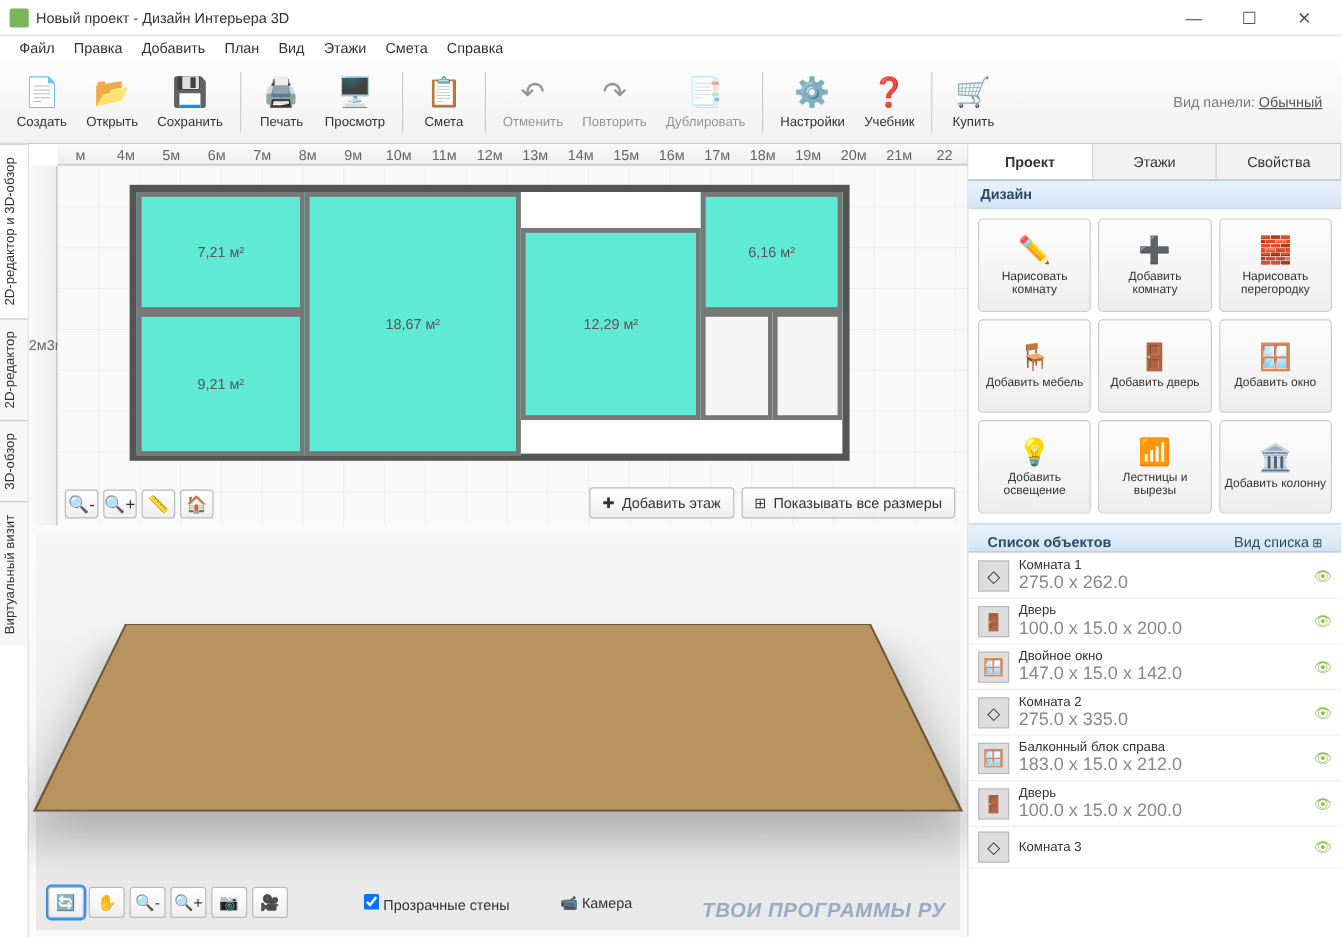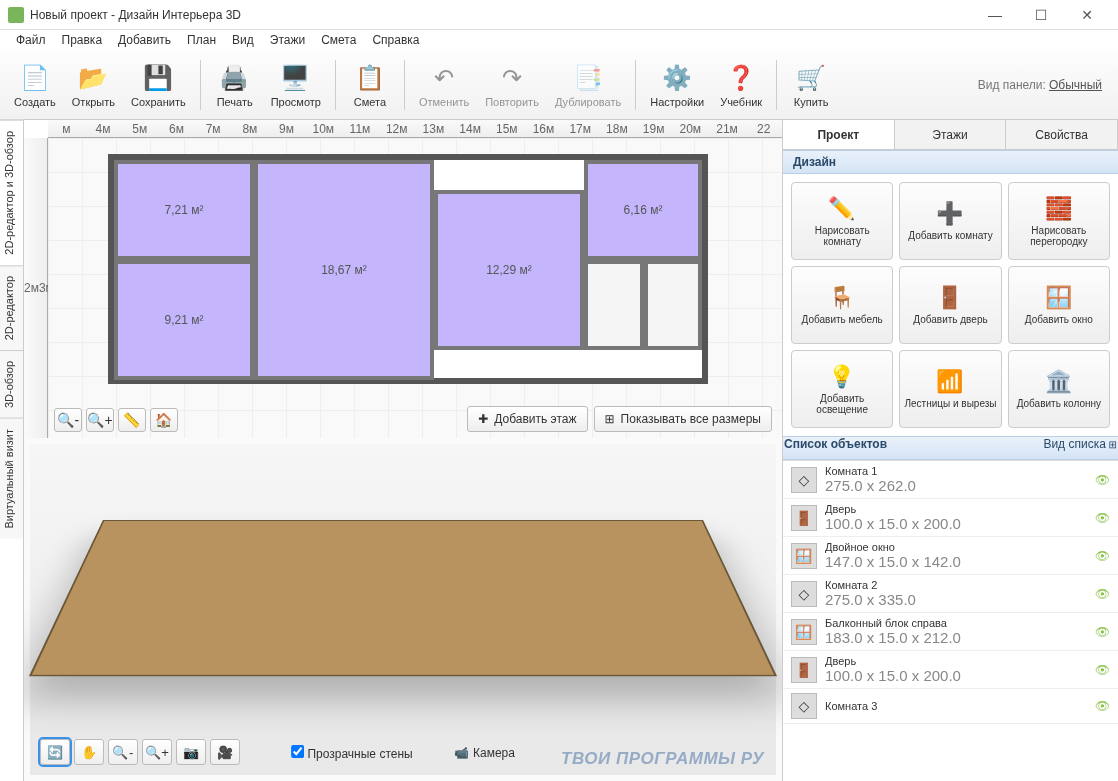--- a/index.html
+++ b/index.html
@@ -23,42 +23,42 @@
 .sidetab{writing-mode:vertical-rl;transform:rotate(180deg);padding:10px 3px;font-size:11px;text-align:center;border-bottom:1px solid #ccc;background:#f7f7f7;cursor:default;}
 .sidetab.active{background:#fff;}
 .canvas-area{flex:1;display:flex;flex-direction:column;background:#fff;position:relative;}
 .ruler-h{height:18px;background:linear-gradient(#fafafa,#eee);border-bottom:1px solid #aaa;display:flex;align-items:center;font-size:9px;color:#666;position:relative;margin-left:24px;}
 .ruler-h span{flex:1;text-align:center;}
 .view2d{height:300px;position:relative;display:flex;}
 .ruler-v{width:24px;background:linear-gradient(90deg,#fafafa,#eee);border-right:1px solid #aaa;display:flex;font-size:9px;color:#666;}
 .ruler-v span{flex:1;display:flex;align-items:center;justify-content:center;}
 .plan{flex:1;background:#f9f9f9;background-image:linear-gradient(#eee 1px,transparent 1px),linear-gradient(90deg,#eee 1px,transparent 1px);background-size:34px 34px;position:relative;}
 .floorplan{position:absolute;left:60px;top:16px;width:600px;height:230px;border:6px solid #555;background:#fff;}
-.fproom{position:absolute;border:4px solid #777;background:#c4b5fd;display:flex;align-items:center;justify-content:center;font-size:14px;color:#555;}
+.fproom{position:absolute;border:4px solid #777;background:#5eead4;display:flex;align-items:center;justify-content:center;font-size:14px;color:#555;}
 .planctrl{position:absolute;bottom:6px;left:6px;display:flex;gap:4px;align-items:center;}
 .planctrl .pbtn{width:28px;height:24px;background:linear-gradient(#fff,#eee);border:1px solid #bbb;border-radius:3px;display:flex;align-items:center;justify-content:center;font-size:14px;}
 .planactions{position:absolute;bottom:6px;right:10px;display:flex;gap:6px;}
 .pactbtn{height:26px;padding:0 10px;background:linear-gradient(#fff,#eee);border:1px solid #bbb;border-radius:3px;display:flex;align-items:center;gap:6px;font-size:11px;}
 .view3d{flex:1;background:#fafafa;display:flex;align-items:stretch;position:relative;overflow:hidden;}
 .scene{flex:1;background:linear-gradient(#f6f6f6,#e8e8e8);position:relative;margin:6px;}
 .floor3d{position:absolute;left:40px;right:40px;top:20px;bottom:60px;background:#b8935f;transform:perspective(900px) rotateX(52deg);border:2px solid #6a5838;box-shadow:0 30px 40px rgba(0,0,0,.25);}
 .ctrl3d{position:absolute;bottom:10px;left:10px;display:flex;gap:4px;}
 .ctrl3d .pbtn{width:30px;height:26px;background:linear-gradient(#fff,#eee);border:1px solid #bbb;border-radius:3px;display:flex;align-items:center;justify-content:center;font-size:13px;}
 .ctrl3d .pbtn.active{outline:2px solid #3a92e8;}
 .cb3d{position:absolute;bottom:14px;left:50%;transform:translateX(-50%);display:flex;gap:42px;font-size:11px;align-items:center;}
-.rightpanel{width:336px;border-left:1px solid #ccc;display:flex;flex-direction:column;}
+.rightpanel{width:312px;border-left:1px solid #ccc;display:flex;flex-direction:column;}
 .rtabs{height:30px;display:flex;border-bottom:1px solid #ccc;}
 .rtab{flex:1;display:flex;align-items:center;justify-content:center;font-size:12px;border-right:1px solid #ccc;background:#f2f2f2;}
 .rtab.active{background:#fff;font-weight:600;}
 .sectionhdr{height:24px;background:linear-gradient(#e9f1fa,#d4e4f5);border-top:1px solid #b8cfe6;border-bottom:1px solid #b8cfe6;display:flex;align-items:center;padding:0 10px;font-weight:600;font-size:12px;color:#2a4a6a;}
 .grid9{display:grid;grid-template-columns:repeat(3,1fr);gap:6px;padding:8px;}
 .gcell{height:78px;background:linear-gradient(#fdfdfd,#eee);border:1px solid #ccc;border-radius:4px;display:flex;flex-direction:column;align-items:center;justify-content:center;text-align:center;padding:4px;gap:2px;}
 .gcell .gicon{font-size:22px;height:28px;display:flex;align-items:center;}
 .gcell .glabel{font-size:10px;line-height:1.15;}
-.objlisthdr{display:flex;align-items:flex-start;justify-content:space-between;padding:0 1px;}
+.objlisthdr{display:flex;align-items:flex-end;justify-content:space-between;padding:0 16px;}
 .objlist{flex:1;overflow:auto;border-top:1px solid #ddd;}
 .objitem{display:flex;align-items:center;padding:4px 8px;border-bottom:1px solid #eee;gap:8px;}
 .objitem .oicon{width:26px;height:26px;background:#ddd;border:1px solid #bbb;display:flex;align-items:center;justify-content:center;font-size:14px;}
 .objitem .otext{flex:1;}
 .objitem .otitle{font-size:11px;}
 .objitem .osub{font-size:15px;color:#888;}
 .objitem .eye{color:#8bc34a;font-size:12px;}
 .watermark{position:absolute;bottom:6px;right:12px;font-size:17px;font-weight:700;color:rgba(80,120,170,.55);font-style:italic;letter-spacing:.5px;}
 </style>
 </head>

